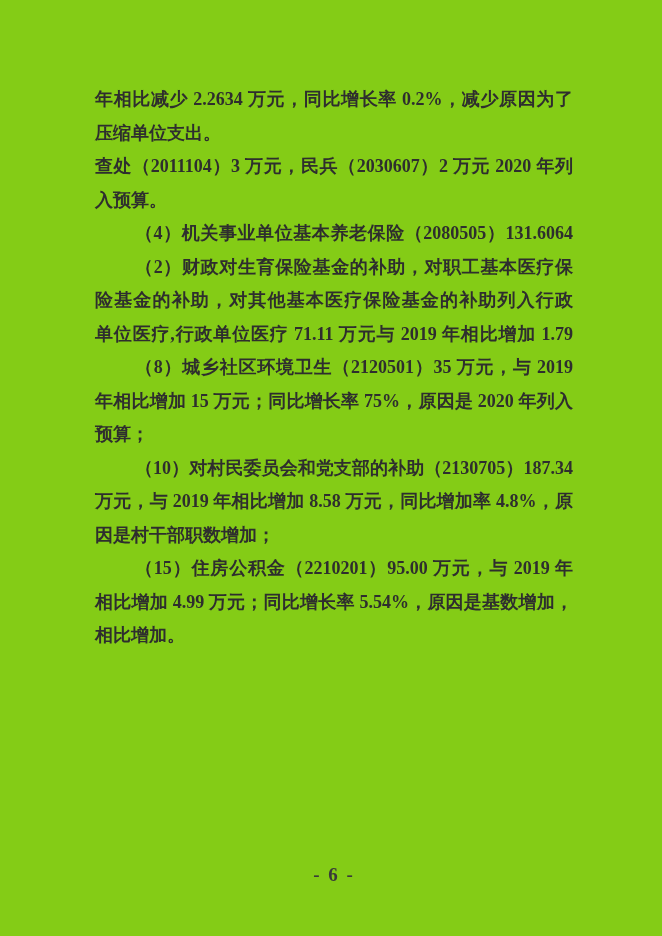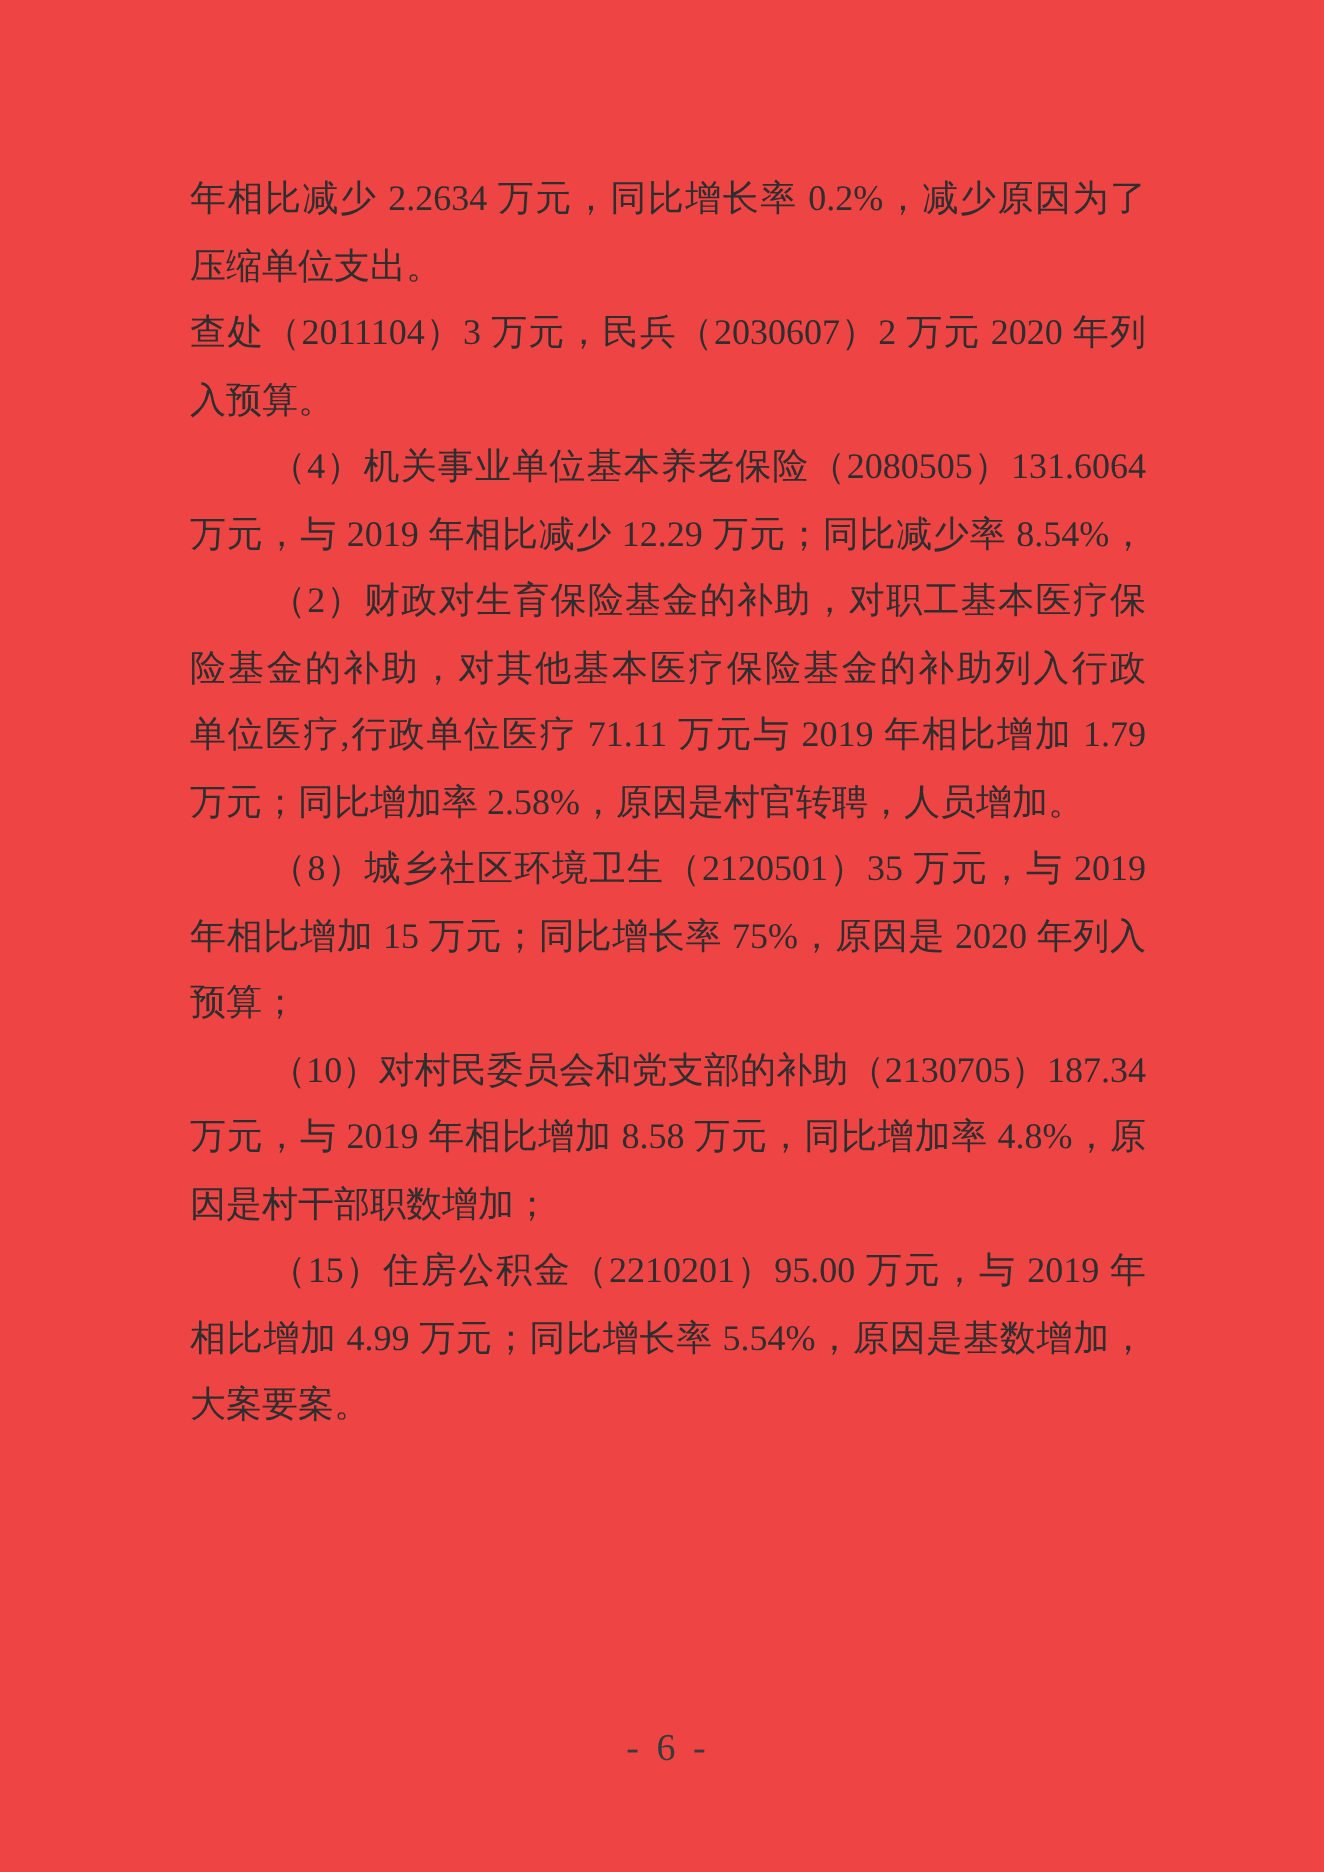--- a/index.html
+++ b/index.html
@@ -11,21 +11,22 @@
     height: 936px;
     background: #fcfcfc;
     font-family: "Liberation Serif", "DejaVu Serif", serif;
     color: #2e2e2e;
     overflow: hidden;
   }
   .page {
     position: relative;
     width: 662px;
     height: 936px;
-    background: #ef4444;
+    background: #84cc16;
+    font-weight: bold;
   }
   .text-block {
     position: absolute;
     left: 95px;
     top: 83px;
     width: 478px;
     font-size: 18px;
     line-height: 33.5px;
   }
   .paragraph {
@@ -61,38 +62,36 @@
       <div class="paragraph">
         <div class="line justify">年相比减少 2.2634 万元，同比增长率 0.2%，减少原因为了</div>
         <div class="line">压缩单位支出。</div>
       </div>
       <div class="paragraph">
         <div class="line justify">查处（2011104）3 万元，民兵（2030607）2 万元 2020 年列</div>
         <div class="line">入预算。</div>
       </div>
       <div class="paragraph">
         <div class="line justify indent">（4）机关事业单位基本养老保险（2080505）131.6064</div>
-        <div class="line justify">万元，与 2019 年相比减少 12.29 万元；同比减少率 8.54%，</div>
       </div>
       <div class="paragraph">
         <div class="line justify indent">（2）财政对生育保险基金的补助，对职工基本医疗保</div>
         <div class="line justify">险基金的补助，对其他基本医疗保险基金的补助列入行政</div>
         <div class="line justify">单位医疗,行政单位医疗 71.11 万元与 2019 年相比增加 1.79</div>
-        <div class="line">万元；同比增加率 2.58%，原因是村官转聘，人员增加。</div>
       </div>
       <div class="paragraph">
         <div class="line justify indent">（8）城乡社区环境卫生（2120501）35 万元，与 2019</div>
         <div class="line justify">年相比增加 15 万元；同比增长率 75%，原因是 2020 年列入</div>
         <div class="line">预算；</div>
       </div>
       <div class="paragraph">
         <div class="line justify indent">（10）对村民委员会和党支部的补助（2130705）187.34</div>
         <div class="line justify">万元，与 2019 年相比增加 8.58 万元，同比增加率 4.8%，原</div>
         <div class="line">因是村干部职数增加；</div>
       </div>
       <div class="paragraph">
         <div class="line justify indent">（15）住房公积金（2210201）95.00 万元，与 2019 年</div>
         <div class="line justify">相比增加 4.99 万元；同比增长率 5.54%，原因是基数增加，</div>
-        <div class="line">大案要案。</div>
+        <div class="line">相比增加。</div>
       </div>
     </div>
   <div class="page-number">- 6 -</div>
 </div>
 
 </body></html>

